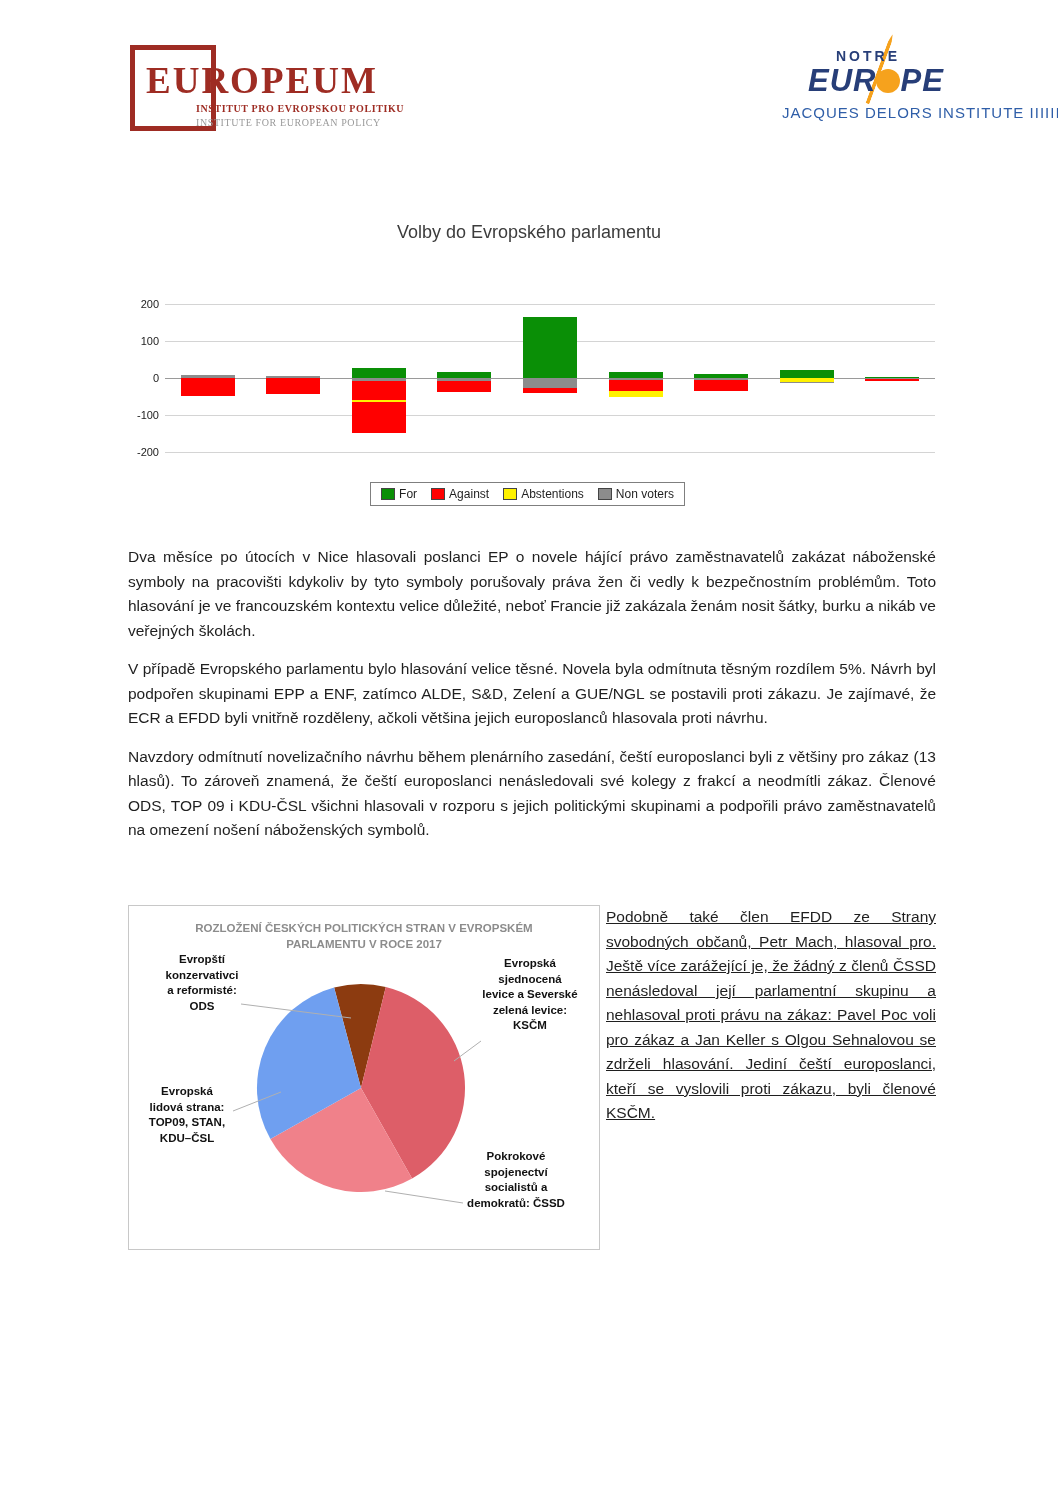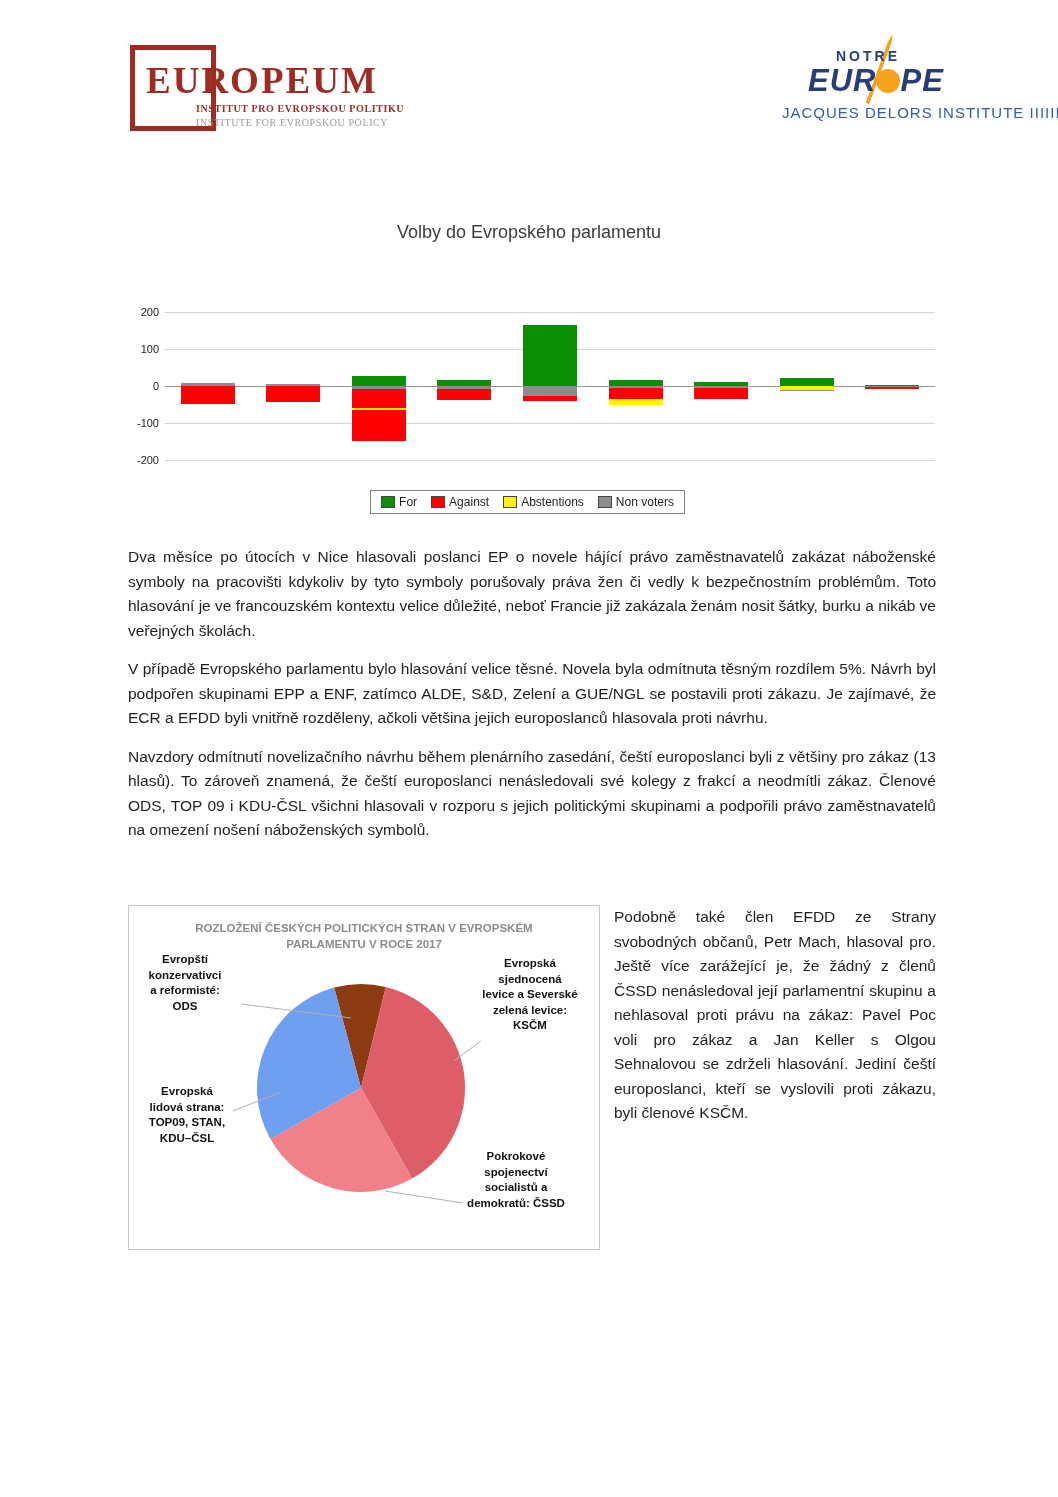--- a/index.html
+++ b/index.html
@@ -21,57 +21,57 @@
                clip-path:polygon(50% 0, 100% 12%, 100% 100%, 0 100%, 0 12%); }
   .ne-sub { position:absolute; left:0; top:58px; color:#2f5ea8; font-size:15px; font-weight:normal; letter-spacing:1px; white-space:nowrap; }
   .ne-bars { color:#2f5ea8; letter-spacing:1px; }
 
   
   .doc-title { position:absolute; left:0; right:0; top:168px; text-align:center; font-size:22px; font-weight:bold; color:#111; }
   .doc-subtitle { position:absolute; left:0; right:0; top:222px; text-align:center; font-size:18px; color:#3c3c3c; }
 
   
   .chart-wrap { position:absolute; left:120px; top:300px; width:815px; }
-  .plot { position:relative; margin-left:45px; margin-top:12px; width:770px; height:148px; }
+  .plot { position:relative; margin-left:45px; margin-top:4px; width:770px; height:148px; }
   .gridline { position:absolute; left:0; right:0; height:1px; background:#d4d4d4; }
   .gridline.zero { background:#9a9a9a; }
   .ytick { position:absolute; left:-44px; width:38px; text-align:right; font-size:11px; color:#222; }
   .seg { position:absolute; width:54px; }
   .xlabels { position:relative; margin-left:45px; width:770px; height:16px; margin-top:8px; }
   .xlabel { position:absolute; width:90px; text-align:center; font-size:12px; font-weight:bold; color:#111; }
   .legend { display:flex; gap:14px; width:max-content; margin:30px auto 0; border:1px solid #7f7f7f; padding:4px 10px; font-size:12px; align-items:center; background:#fff; }
   .lg-item { display:flex; align-items:center; gap:4px; }
   .sw { width:12px; height:10px; display:inline-block; border:1px solid #444; }
 
   
   .paragraphs { position:absolute; left:128px; top:545px; width:808px; }
   .paragraphs p { margin:0 0 14px; font-size:15.5px; line-height:24.5px; text-align:justify; }
 
   
-  .bottom { position:absolute; left:128px; top:905px; width:808px; display:flex; gap:14px; }
+  .bottom { position:absolute; left:128px; top:905px; width:808px; display:flex; gap:6px;text-decoration:underline; }
   .pie-box { position:relative; width:472px; height:345px; border:1px solid #c8c8c8; box-sizing:border-box; flex:0 0 auto; }
   .pie-title { position:absolute; left:0; right:0; top:14px; text-align:center; font-size:11.5px; font-weight:bold; color:#8c8c8c; white-space:pre-line; line-height:1.4; }
   .pie-svg { position:absolute; left:0; top:0; width:470px; height:343px; }
   .callout { position:absolute; font-size:11.5px; font-weight:bold; line-height:1.35; text-align:center; white-space:pre-line; color:#111; }
-  .co-ods  { left:12px;  top:46px;  width:88px; }
+  .co-ods  { left:29px;  top:46px;  width:88px; }
   .co-kscm { left:348px; top:50px;  width:106px; }
   .co-epp  { left:8px;   top:178px; width:100px; }
   .co-cssd { left:330px; top:243px; width:114px; }
   .side-text { flex:1; font-size:15.5px; line-height:24.5px; text-align:justify; }
 </style>
 </head>
 <body>
 
 <div class="page">
 
   <div class="eu-logo">
     <div class="eu-square"></div>
     <div class="eu-word">EUROPEUM</div>
     <div class="eu-sub1">INSTITUT PRO EVROPSKOU POLITIKU</div>
-    <div class="eu-sub2">INSTITUTE FOR EVROPSKOU POLICY</div>
+    <div class="eu-sub2">INSTITUTE FOR EUROPEAN POLICY</div>
   </div>
 
   <div class="ne-logo">
     <div class="ne-needle"></div>
     <div class="ne-notre">NOTRE</div>
     <div class="ne-europe"><span>EUR</span><span class="ne-o"></span><span>PE</span></div>
     <div class="ne-sub">
       <span>JACQUES DELORS</span>
       <span>INSTITUTE</span>
       <span class="ne-bars">IIIIIIIII</span>

